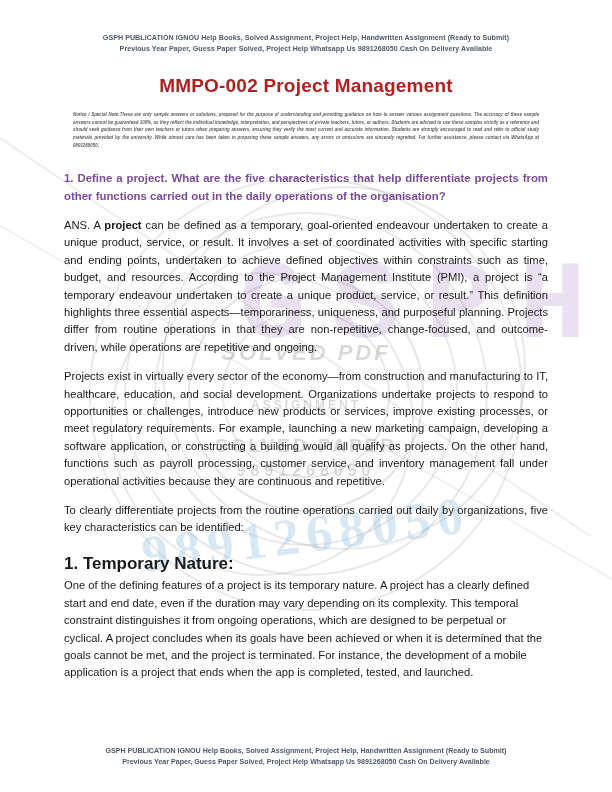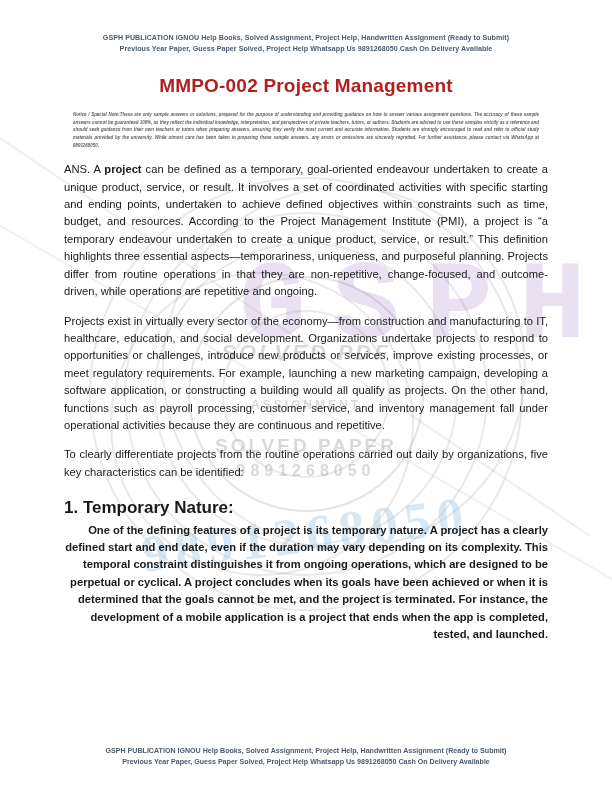--- a/index.html
+++ b/index.html
@@ -163,21 +163,21 @@
     text-align: justify;
   }
 
   .para {
     margin-top: 12px;
     color: #1a1a1a;
     font-size: 11.2px;
     line-height: 1.555;
     text-align: justify;
   }
-  .para.flush { text-align: right; font-weight: bold; }
+  .para.flush { text-align: left; }
   .para b { font-weight: bold; }
 
   .subhead {
     margin-top: 14px;
     color: #1a1a1a;
     font-size: 17px;
     font-weight: bold;
     line-height: 1.5;
   }
   .subhead + .para { margin-top: 1px; }
@@ -224,20 +224,21 @@
 
     <div class="masthead">
       <div>GSPH PUBLICATION IGNOU Help Books, Solved Assignment, Project Help, Handwritten Assignment (Ready to Submit)</div>
       <div>Previous Year Paper, Guess Paper Solved, Project Help Whatsapp Us 9891268050 Cash On Delivery Available</div>
     </div>
 
     <div class="doc-title">MMPO-002  Project Management</div>
 
     <div class="notice">Notice / Special Note:These are only sample answers or solutions, prepared for the purpose of understanding and providing guidance on how to answer various assignment questions. The accuracy of these sample answers cannot be guaranteed 100%, as they reflect the individual knowledge, interpretation, and perspectives of private teachers, tutors, or authors. Students are advised to use these samples strictly as a reference and should seek guidance from their own teachers or tutors when preparing answers, ensuring they verify the most current and accurate information. Students are strongly encouraged to read and refer to official study materials provided by the university. While utmost care has been taken in preparing these sample answers, any errors or omissions are sincerely regretted. For further assistance, please contact via WhatsApp at 9891268050.</div>
 
+    <div class="question">1. Define a project. What are the five characteristics that help differentiate projects from other functions carried out in the daily operations of the organisation?</div>
 
     <div class="para"><span>ANS. A </span><b>project</b><span> can be defined as a temporary, goal-oriented endeavour undertaken to create a unique product, service, or result. It involves a set of coordinated activities with specific starting and ending points, undertaken to achieve defined objectives within constraints such as time, budget, and resources. According to the Project Management Institute (PMI), a project is “a temporary endeavour undertaken to create a unique product, service, or result.” This definition highlights three essential aspects—temporariness, uniqueness, and purposeful planning. Projects differ from routine operations in that they are non-repetitive, change-focused, and outcome-driven, while operations are repetitive and ongoing.</span></div>
 
     <div class="para">Projects exist in virtually every sector of the economy—from construction and manufacturing to IT, healthcare, education, and social development. Organizations undertake projects to respond to opportunities or challenges, introduce new products or services, improve existing processes, or meet regulatory requirements. For example, launching a new marketing campaign, developing a software application, or constructing a building would all qualify as projects. On the other hand, functions such as payroll processing, customer service, and inventory management fall under operational activities because they are continuous and repetitive.</div>
 
     <div class="para">To clearly differentiate projects from the routine operations carried out daily by organizations, five key characteristics can be identified:</div>
 
     <div class="subhead">1. Temporary Nature:</div>
 
     <div class="para flush">One of the defining features of a project is its temporary nature. A project has a clearly defined start and end date, even if the duration may vary depending on its complexity. This temporal constraint distinguishes it from ongoing operations, which are designed to be perpetual or cyclical. A project concludes when its goals have been achieved or when it is determined that the goals cannot be met, and the project is terminated. For instance, the development of a mobile application is a project that ends when the app is completed, tested, and launched.</div>

